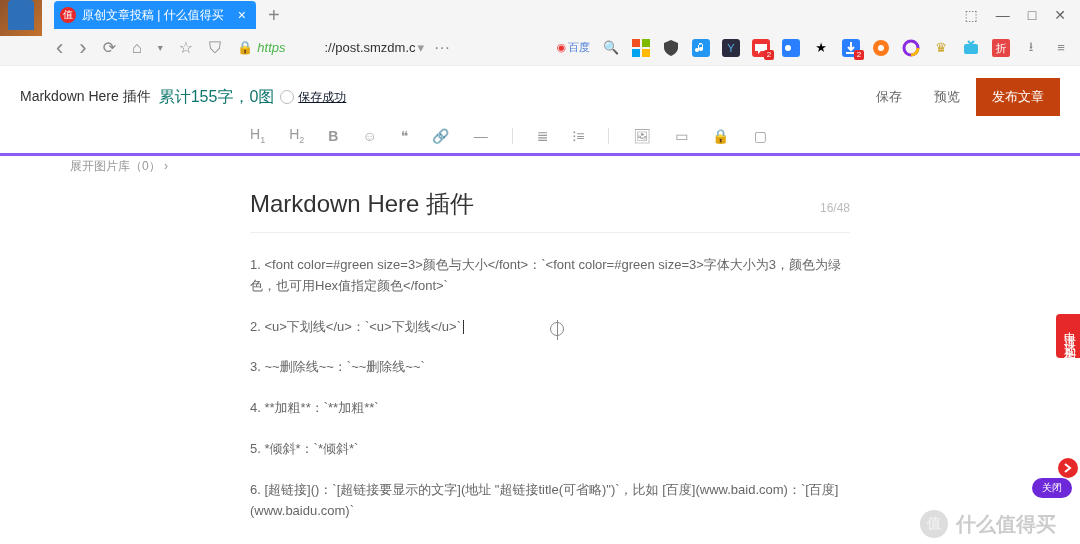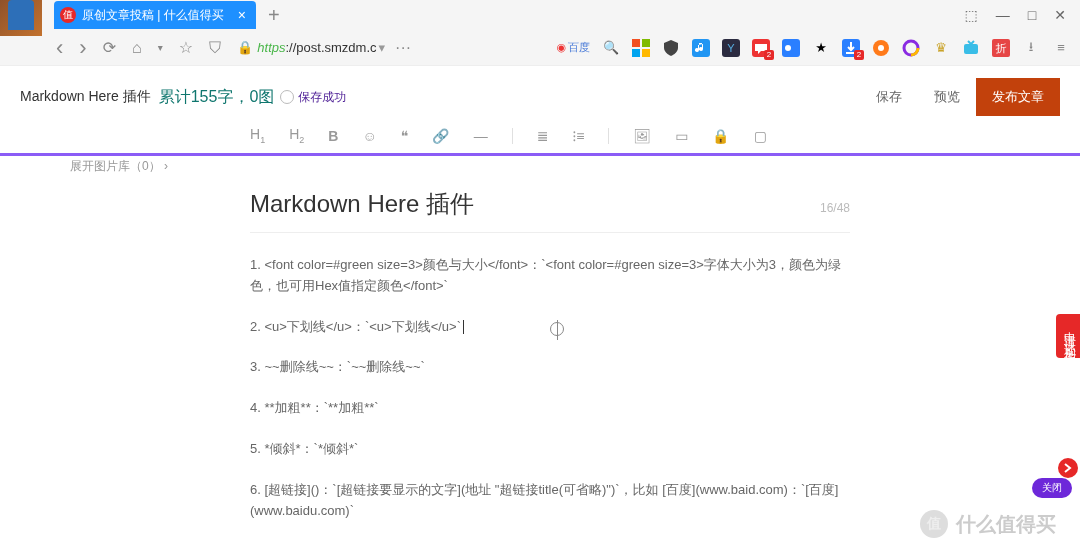--- a/index.html
+++ b/index.html
@@ -12,32 +12,32 @@
   .tab .close{margin-left:14px;font-size:14px;}
   .tab-plus{margin-left:12px;color:#888;font-size:20px;}
   .win-ctrl{margin-left:auto;display:flex;align-items:center;gap:18px;padding-right:14px;color:#666;font-size:14px;}
   .win-ctrl span{cursor:default;}
   .addr-row{height:36px;display:flex;align-items:center;padding:0 10px 0 56px;background:#f5f5f5;border-bottom:1px solid #eee;}
   .nav-ico{color:#888;font-size:16px;margin-right:16px;}
   .nav-big{font-size:22px;}
   .addr-box{display:flex;align-items:center;font-size:13px;}
   .lock{color:#49b649;margin-right:4px;font-size:13px;}
   .url-https{color:#49b649;font-style:italic;}
-  .url-rest{color:#333;}
+  .url-rest{color:#333;margin-left:39px;}
   .url-dd{color:#999;margin-left:2px;}
   .ext-row{margin-left:auto;display:flex;align-items:center;gap:12px;}
   .ext{width:18px;height:18px;display:flex;align-items:center;justify-content:center;font-size:13px;}
   .ext svg{width:18px;height:18px;}
   .badge{position:relative;}
   .badge::after{content:"2";position:absolute;right:-4px;bottom:-3px;background:#e62828;color:#fff;font-size:8px;width:10px;height:10px;border-radius:2px;display:flex;align-items:center;justify-content:center;}
   .page{background:#fff;height:478px;position:relative;}
   .page-top{display:flex;align-items:center;padding:12px 20px 6px;font-size:13px;}
   .ptitle{color:#333;font-size:14px;}
   .pstat{color:#0f766e;font-size:16px;margin-left:8px;}
-  .psaved{color:#4c1d95;font-size:12px;margin-left:6px;display:flex;align-items:center;}
+  .psaved{color:#0f172a;font-size:12px;margin-left:6px;display:flex;align-items:center;text-decoration:underline;}
   .psaved::before{content:"";width:12px;height:12px;border:1px solid #bbb;border-radius:50%;margin-right:4px;}
   .actions{margin-left:auto;display:flex;align-items:center;font-size:13px;}
   .act{padding:10px 16px;color:#666;}
   .act-primary{background:#c2410c;color:#fff;}
   .fmt-toolbar{display:flex;align-items:center;gap:24px;padding:4px 0 8px 250px;color:#999;font-size:14px;border-bottom:3px solid #8b5cf6;}
   .fmt-toolbar .sep{width:1px;height:16px;background:#e0e0e0;}
   .fmt-sub{font-size:9px;vertical-align:sub;}
   .side-expand{position:absolute;left:70px;top:92px;font-size:12px;color:#999;}
   .side-expand::after{content:" ›";}
   .editor{margin:32px 0 0 250px;width:600px;}

